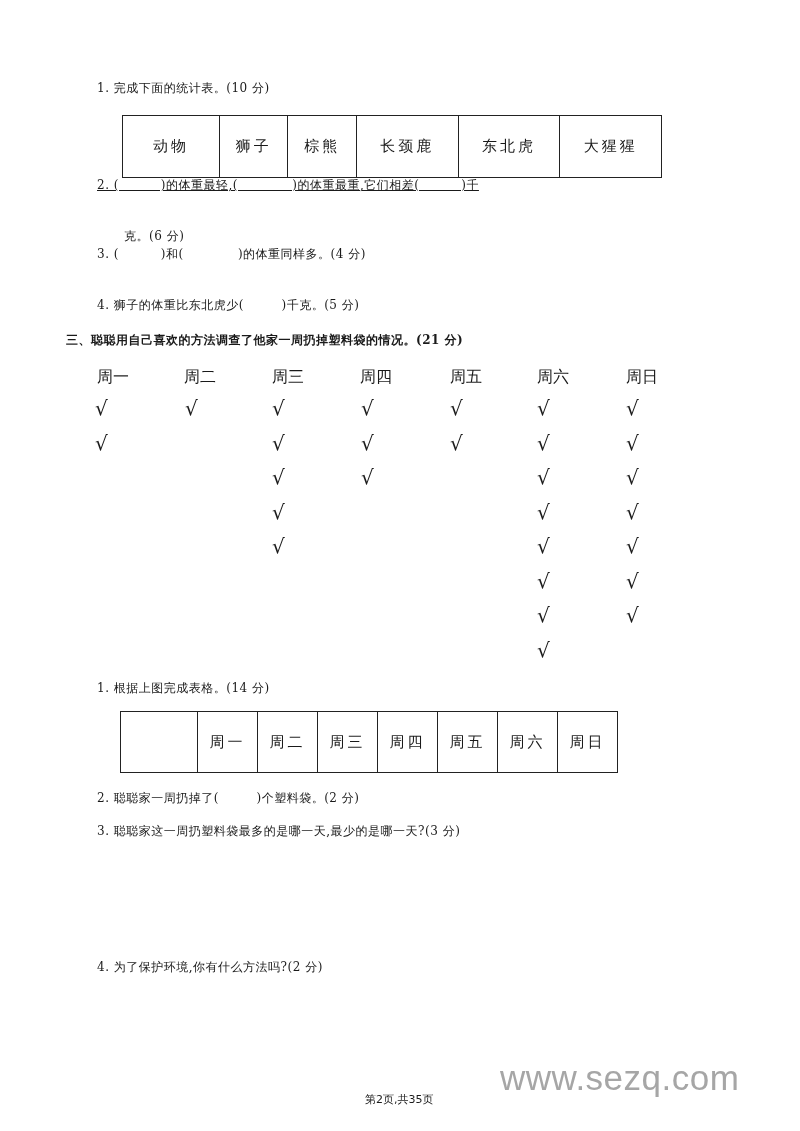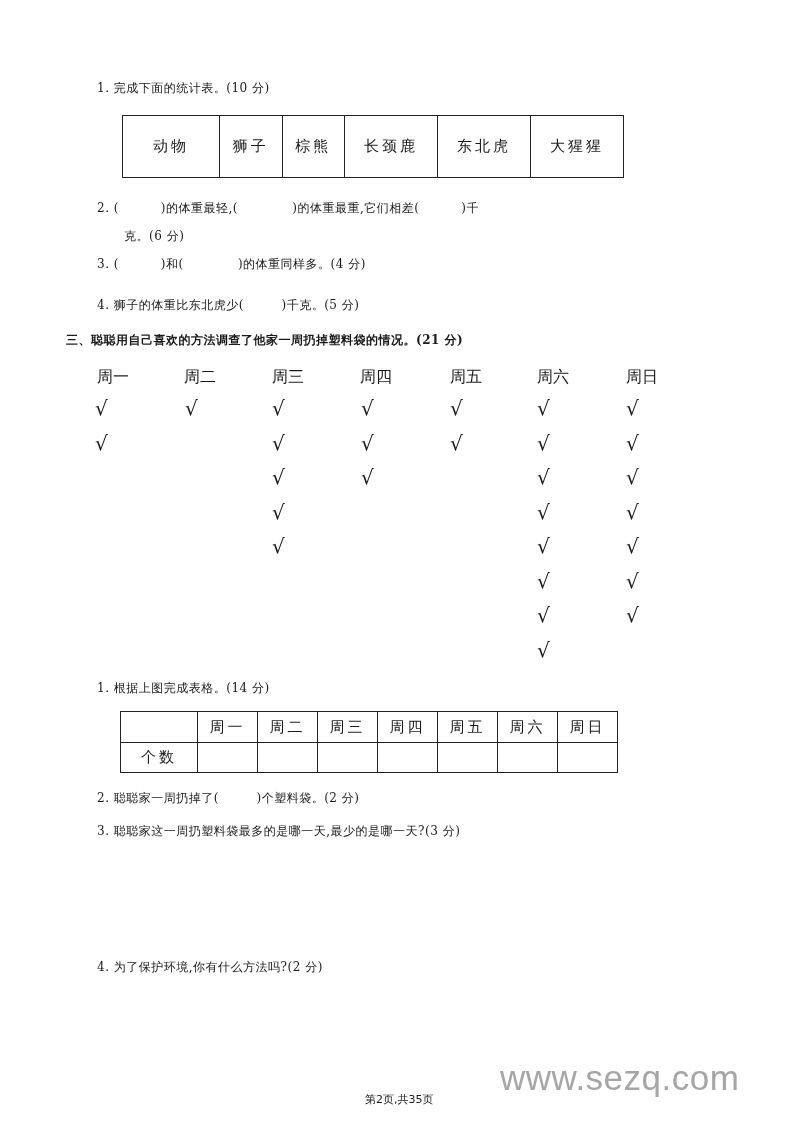--- a/index.html
+++ b/index.html
@@ -13,36 +13,36 @@
   .tick { position:absolute; font-size:20px; font-family:"DejaVu Sans", sans-serif; }
   .footer { position:absolute; left:365px; top:1092px; font-size:11px; font-family:"DejaVu Sans",sans-serif;text-align:right; }
   .watermark { position:absolute; left:500px; top:1058px; font-size:35px; color:#a6a6a6;
                font-family:"Liberation Sans","DejaVu Sans",sans-serif; letter-spacing:0.5px; }
 </style>
 </head>
 <body>
 
 <div class="line" style="left:97px;top:80px;">1. 完成下面的统计表。(10 分)</div>
 
-<table class="grid" style="left:122px;top:115px;width:502px;height:63px;">
+<table class="grid" style="left:122px;top:115px;width:540px;height:63px;">
   <tbody>
       <tr style="height:32px;">
     <td style="width:96px;">动物</td>
     <td>狮子</td>
     <td>棕熊</td>
     <td>长颈鹿</td>
     <td>东北虎</td>
     <td>大猩猩</td>
   </tr>
 </tbody>
   </table>
 
-<div class="line" style="left:97px;top:200px;">2. (　　　 )的体重最轻,(　　　　 )的体重最重,它们相差(　　　 )千</div>
+<div class="line" style="left:97px;top:177px;text-decoration:underline;">2. (　　　 )的体重最轻,(　　　　 )的体重最重,它们相差(　　　 )千</div>
 <div class="line" style="left:124px;top:228px;">克。(6 分)</div>
-<div class="line" style="left:97px;top:256px;">3. (　　　 )和(　　　　 )的体重同样多。(4 分)</div>
+<div class="line" style="left:97px;top:246px;">3. (　　　 )和(　　　　 )的体重同样多。(4 分)</div>
 <div class="line" style="left:97px;top:297px;">4. 狮子的体重比东北虎少(　　　)千克。(5 分)</div>
 
 <div class="line bold" style="left:66px;top:332px;text-align:center;">三、聪聪用自己喜欢的方法调查了他家一周扔掉塑料袋的情况。(21 分)</div>
 
 <div id="tally">
     <div class="day" style="left: 97px; top: 367px;">周一</div>
     <div class="tick" style="left: 95px; top: 396px;">√</div>
     <div class="tick" style="left: 95px; top: 430.5px;">√</div>
     <div class="day" style="left: 184px; top: 367px;">周二</div>
     <div class="tick" style="left: 185px; top: 396px;">√</div>
@@ -85,30 +85,20 @@
       <tr style="height:31px;">
     <td style="width:76px;"></td>
     <td>周一</td>
     <td>周二</td>
     <td>周三</td>
     <td>周四</td>
     <td>周五</td>
     <td>周六</td>
     <td>周日</td>
   </tr>
-  <tr>
-    <td>个数</td>
-    <td></td>
-    <td></td>
-    <td></td>
-    <td></td>
-    <td></td>
-    <td></td>
-    <td></td>
-  </tr>
 </tbody>
   </table>
 
 <div class="line" style="left:97px;top:790px;">2. 聪聪家一周扔掉了(　　　)个塑料袋。(2 分)</div>
 <div class="line" style="left:97px;top:823px;">3. 聪聪家这一周扔塑料袋最多的是哪一天,最少的是哪一天?(3 分)</div>
 <div class="line" style="left:97px;top:927px;margin-top:32px;">4. 为了保护环境,你有什么方法吗?(2 分)</div>
 
 <div class="footer">第2页,共35页</div>
 <div class="watermark">www.sezq.com</div>
 

